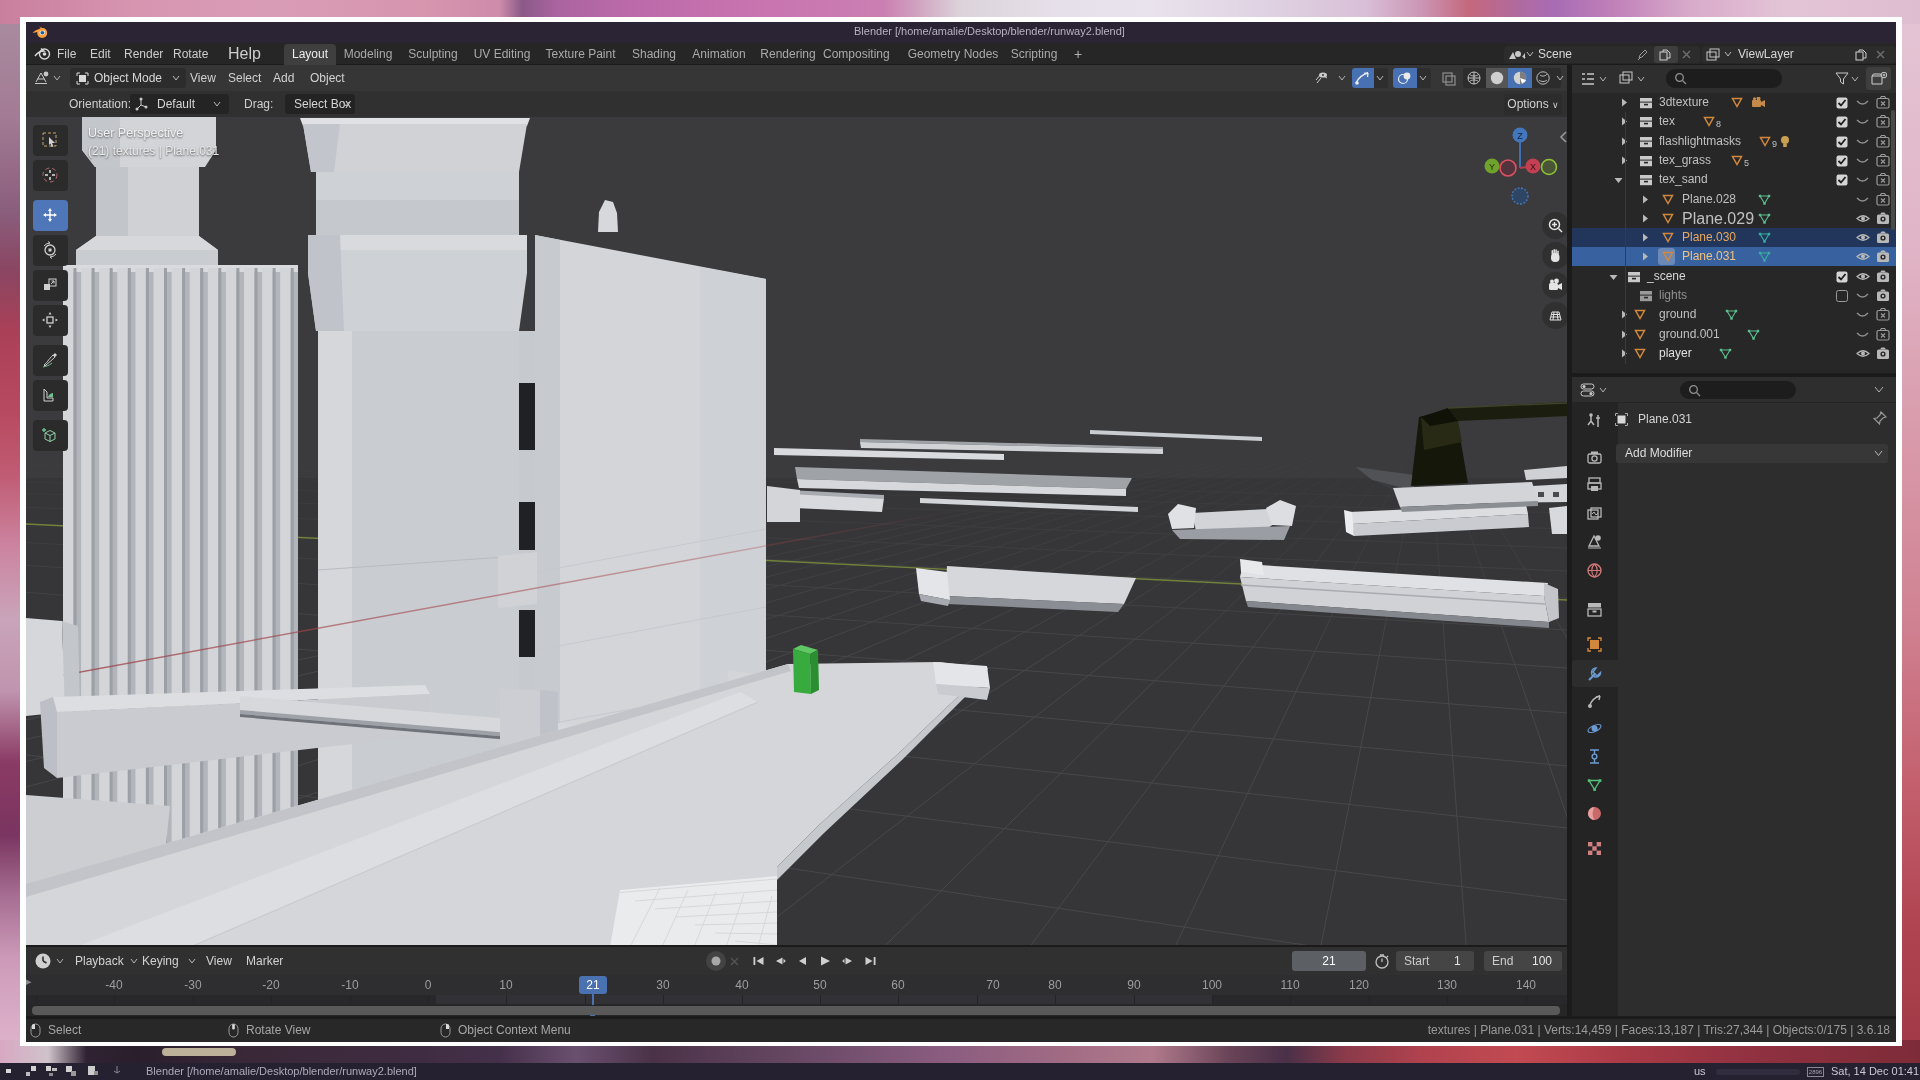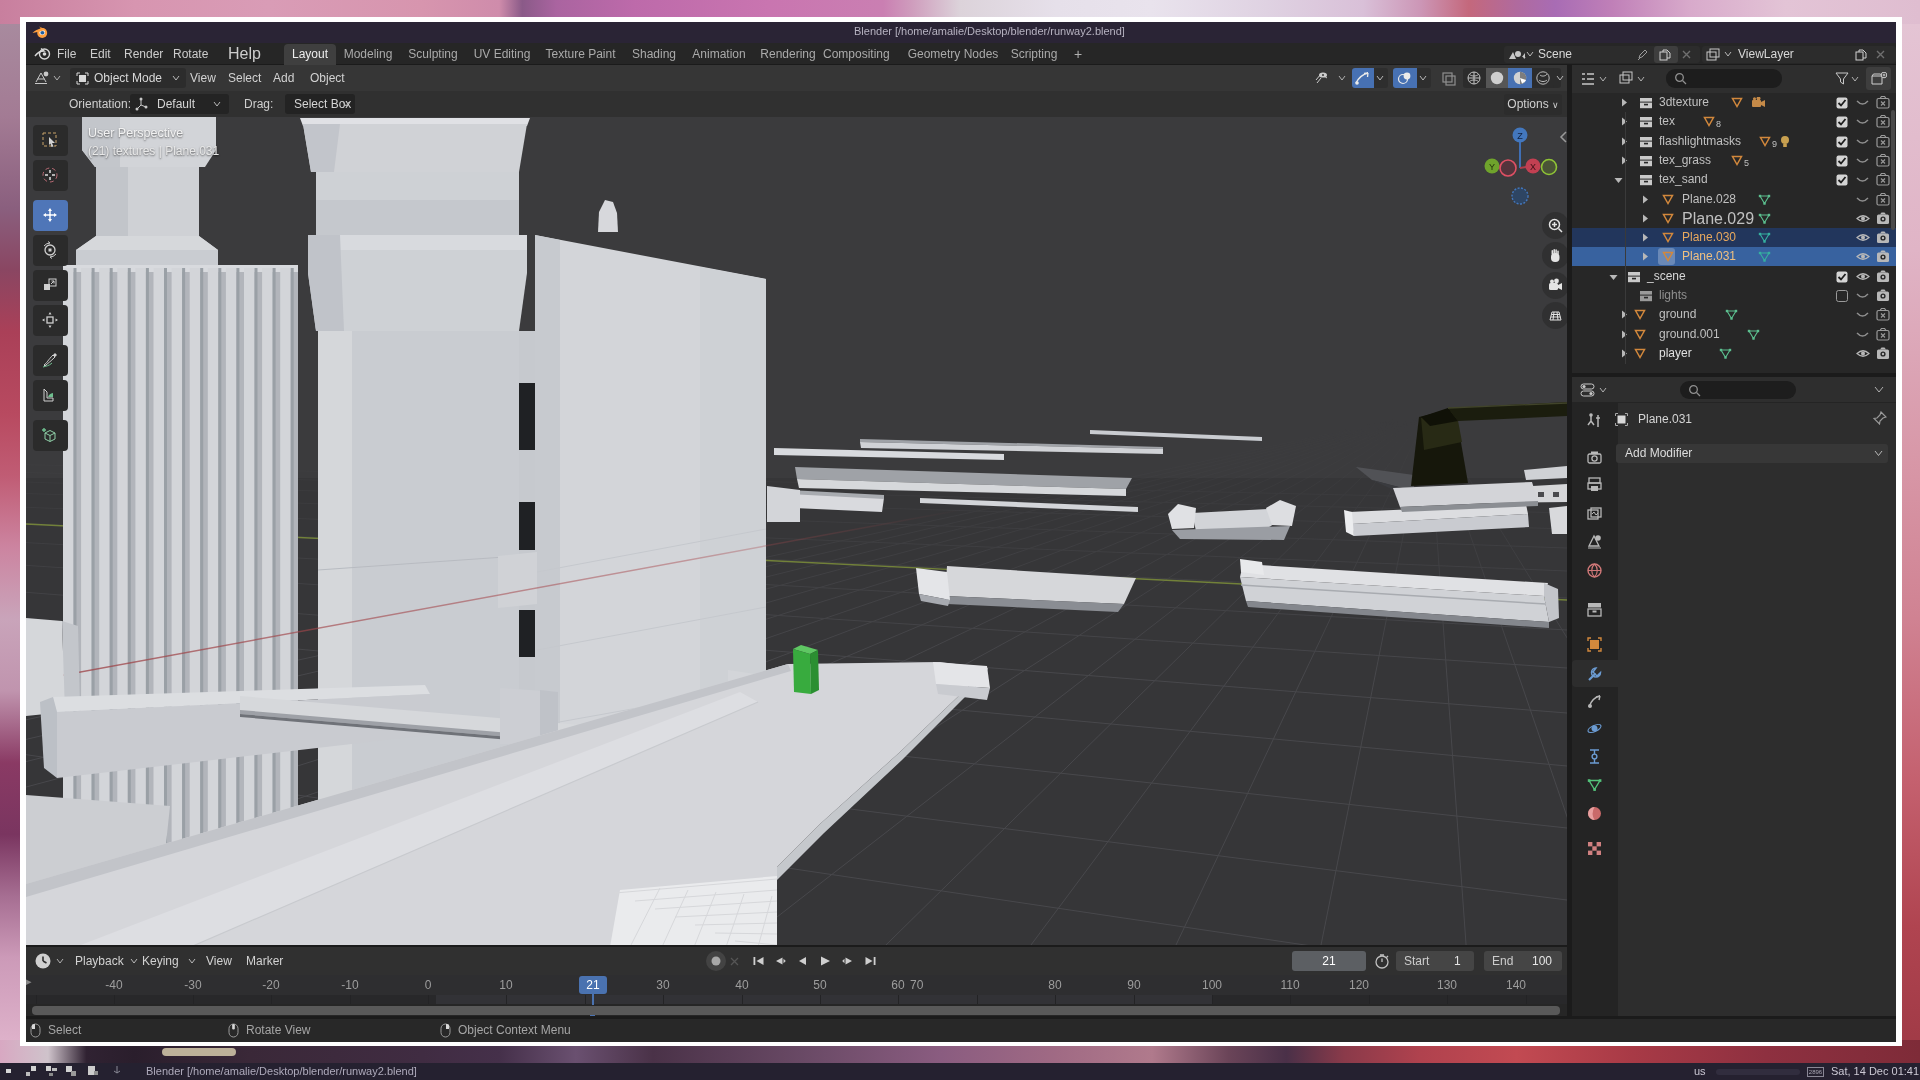--- a/index.html
+++ b/index.html
@@ -573,28 +573,28 @@
     <div class="abs" style="left:68px;top:953px;width:40px;text-align:center;font-size:12px;color:#9d9d9d;line-height:20px">-40</div>
     <div class="abs" style="left:147px;top:953px;width:40px;text-align:center;font-size:12px;color:#9d9d9d;line-height:20px">-30</div>
     <div class="abs" style="left:225px;top:953px;width:40px;text-align:center;font-size:12px;color:#9d9d9d;line-height:20px">-20</div>
     <div class="abs" style="left:304px;top:953px;width:40px;text-align:center;font-size:12px;color:#9d9d9d;line-height:20px">-10</div>
     <div class="abs" style="left:382px;top:953px;width:40px;text-align:center;font-size:12px;color:#9d9d9d;line-height:20px">0</div>
     <div class="abs" style="left:460px;top:953px;width:40px;text-align:center;font-size:12px;color:#9d9d9d;line-height:20px">10</div>
     <div class="abs" style="left:617px;top:953px;width:40px;text-align:center;font-size:12px;color:#9d9d9d;line-height:20px">30</div>
     <div class="abs" style="left:696px;top:953px;width:40px;text-align:center;font-size:12px;color:#9d9d9d;line-height:20px">40</div>
     <div class="abs" style="left:774px;top:953px;width:40px;text-align:center;font-size:12px;color:#9d9d9d;line-height:20px">50</div>
     <div class="abs" style="left:852px;top:953px;width:40px;text-align:center;font-size:12px;color:#9d9d9d;line-height:20px">60</div>
-    <div class="abs" style="left:884px;top:953px;width:40px;text-align:left;font-size:12px;color:#9d9d9d;line-height:20px">70</div>
+    <div class="abs" style="left:947px;top:953px;width:40px;text-align:center;font-size:12px;color:#9d9d9d;line-height:20px">70</div>
     <div class="abs" style="left:1009px;top:953px;width:40px;text-align:center;font-size:12px;color:#9d9d9d;line-height:20px">80</div>
     <div class="abs" style="left:1088px;top:953px;width:40px;text-align:center;font-size:12px;color:#9d9d9d;line-height:20px">90</div>
     <div class="abs" style="left:1166px;top:953px;width:40px;text-align:center;font-size:12px;color:#9d9d9d;line-height:20px">100</div>
     <div class="abs" style="left:1244px;top:953px;width:40px;text-align:center;font-size:12px;color:#9d9d9d;line-height:20px">110</div>
     <div class="abs" style="left:1323px;top:953px;width:40px;font-size:12px;color:#9d9d9d;line-height:20px">120</div>
     <div class="abs" style="left:1401px;top:953px;width:40px;text-align:center;font-size:12px;color:#9d9d9d;line-height:20px">130</div>
-    <div class="abs" style="left:1480px;top:953px;width:40px;font-size:12px;color:#9d9d9d;line-height:20px">140</div>
+    <div class="abs" style="left:1480px;top:953px;width:40px;text-align:center;font-size:12px;color:#9d9d9d;line-height:20px">140</div>
     <div class="abs" style="left:553px;top:954px;width:28px;height:18px;background:#4a72b0;border-radius:3px;font-size:12px;line-height:18px;color:#fff;text-align:center">21</div>
     <div class="abs" style="left:566px;top:972px;width:2px;height:11px;background:#4a72b0"></div>
     <div class="abs" style="left:0;top:953px;font-size:11px;color:#888">▸</div>
     <div class="abs" style="left:564px;top:993px;width:5px;height:4px;background:#4a72b0"></div>
     <div class="abs" style="left:10px;top:973px;width:1px;height:9px;background:#232325"></div>
     <div class="abs" style="left:88px;top:973px;width:1px;height:9px;background:#232325"></div>
     <div class="abs" style="left:167px;top:973px;width:1px;height:9px;background:#232325"></div>
     <div class="abs" style="left:245px;top:973px;width:1px;height:9px;background:#232325"></div>
     <div class="abs" style="left:324px;top:973px;width:1px;height:9px;background:#232325"></div>
     <div class="abs" style="left:402px;top:973px;width:1px;height:9px;background:#232325"></div>
@@ -622,20 +622,21 @@
     <svg class="abs" style="left:202px;top:1001px" width="12" height="15">
       <rect x="1" y="1" width="9" height="13" rx="4.5" fill="none" stroke="#9a9a9a"></rect>
       <rect x="4.2" y="1" width="2.6" height="5.5" rx="1.3" fill="#d8d8d8"></rect>
     </svg>
     <div class="abs" style="left:220px;top:997px;font-size:12px;line-height:23px;color:#a5a5a5">Rotate View</div>
     <svg class="abs" style="left:414px;top:1001px" width="12" height="15">
       <rect x="1" y="1" width="9" height="13" rx="4.5" fill="none" stroke="#9a9a9a"></rect>
       <path d="M9 2 Q9 1 6 1 L6 6 L9 6 Z" fill="#d8d8d8"></path>
     </svg>
     <div class="abs" style="left:432px;top:997px;font-size:12px;line-height:23px;color:#a5a5a5">Object Context Menu</div>
+    <div class="abs" style="left:1100px;top:997px;width:764px;text-align:right;font-size:12px;line-height:23px;color:#9a9a9a">textures | Plane.031 | Verts:14,459 | Faces:13,187 | Tris:27,344 | Objects:0/175 | 3.6.18</div>
     <div class="abs" style="left:1541px;top:43px;width:5px;height:951px;background:#1b1b1b"></div>
     <div class="abs" style="left:1546px;top:43px;width:324px;height:308px;background:#272727"></div>
     <div class="abs" style="left:1546px;top:43px;width:324px;height:28px;background:#2e2e2e"></div>
     <svg class="abs" style="left:1554px;top:49px" width="30" height="16">
       <path d="M2 3 h3 M2 8 h3 M7 3 h7 M7 8 h7 M2 13 h12" stroke="#c8c8c8" stroke-width="1.6"></path>
       <path d="M20 6 L23 10 L26 6" stroke="#b0b0b0" fill="none"></path>
     </svg>
     <svg class="abs" style="left:1592px;top:49px" width="30" height="16">
       <rect x="2" y="4" width="9" height="8" fill="none" stroke="#c8c8c8"></rect>
       <rect x="5" y="1" width="9" height="8" fill="none" stroke="#c8c8c8"></rect>

